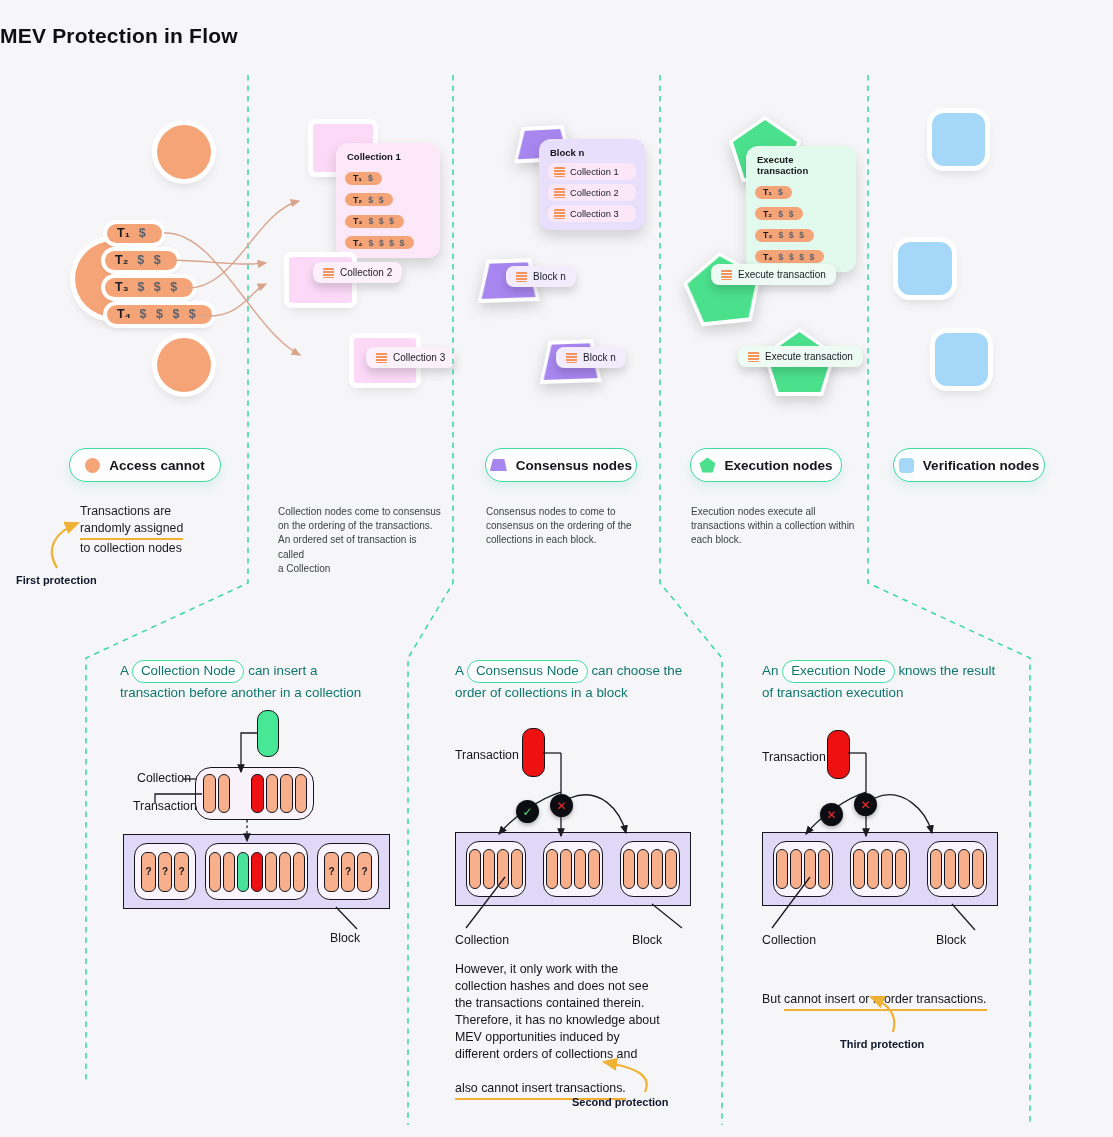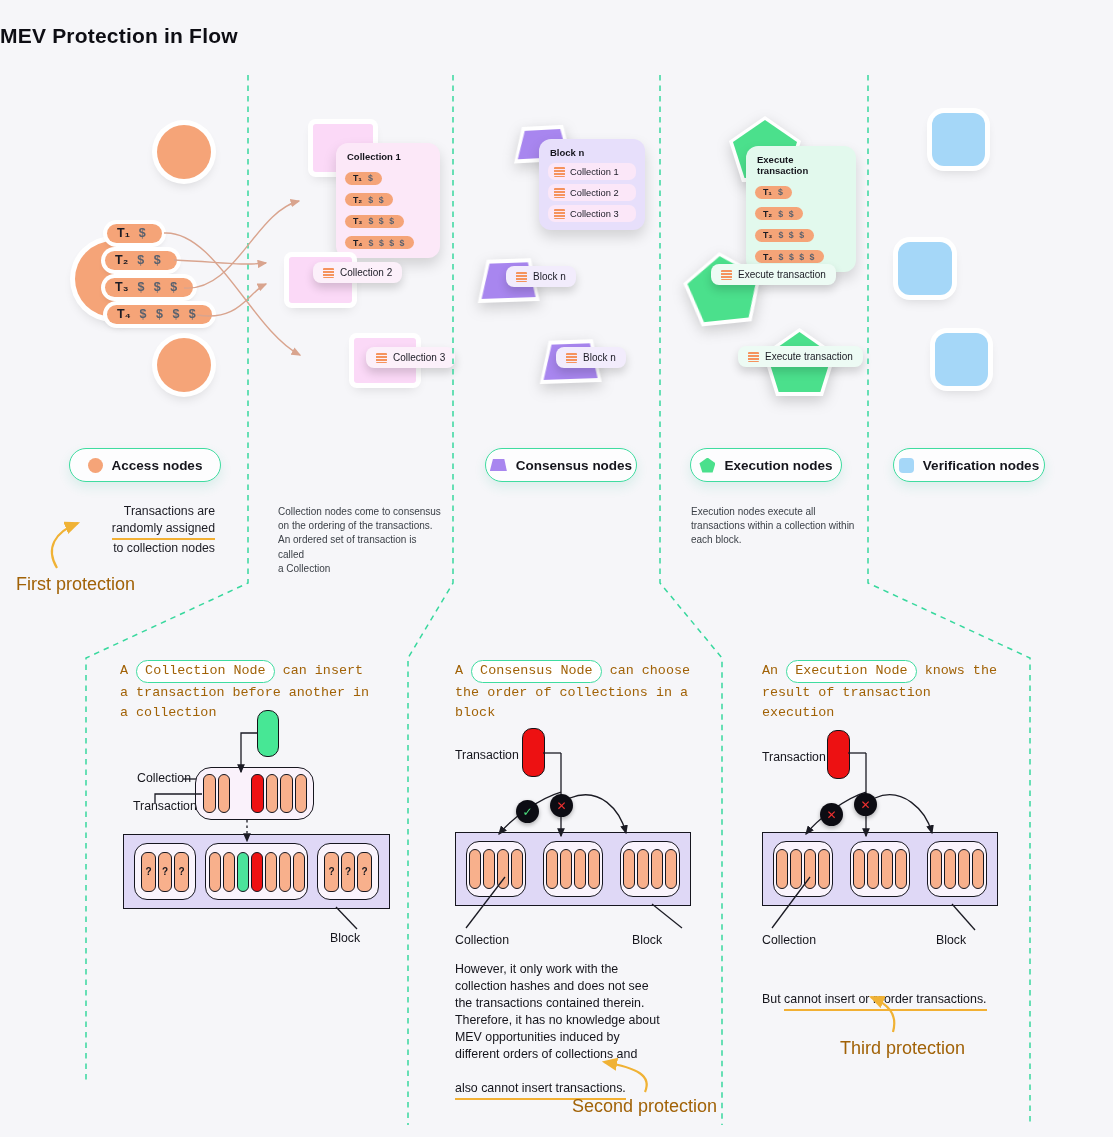--- a/index.html
+++ b/index.html
@@ -41,25 +41,25 @@
   .legendpill{display:flex;align-items:center;justify-content:center;gap:9px;height:32px;width:150px;
               background:#FDFDFE;border:1.6px solid #3FDCA0;border-radius:999px;font-size:13.5px;font-weight:700;
               color:#15151c;box-shadow:0 5px 12px rgba(45,190,150,.14);z-index:2;}
   .sw{flex:none;}
   .sw.circle2{width:15px;height:15px;border-radius:50%;background:#F5A478;}
   .sw.sq{width:15px;height:14px;border-radius:3px;background:#FBD9F7;}
   .sw.trap2{width:17px;height:12px;clip-path:polygon(18% 0,85% 0,100% 100%,0 100%);background:#A886EF;}
   .sw.pent2{width:16px;height:15px;clip-path:polygon(50% 0,100% 38%,82% 100%,18% 100%,0 38%);background:#4BE08C;}
   .sw.bsq{width:15px;height:15px;border-radius:4px;background:#A5D7F8;}
   .desc{font-size:10px;line-height:1.42;color:#3a3f46;white-space:pre-line;z-index:2;}
-  .adesc{font-size:12.3px;line-height:17px;color:#1c1c24;text-align:right;z-index:2;}
+  .adesc{font-size:12.3px;line-height:17px;color:#1c1c24;text-align:left;z-index:2;}
   .uline{display:inline-block;border-bottom:2.2px solid #F2B033;padding-bottom:1px;}
-  .prot{font-size:18px;font-weight:400;color:#a16207;z-index:4;}
+  .prot{font-size:11px;font-weight:700;color:#0f172a;z-index:4;}
   
-  .phead{font-size:13.4px;line-height:20px;color:#a16207;z-index:2;font-family:Liberation Mono, monospace;}
+  .phead{font-size:13.4px;line-height:20px;color:#0f766e;z-index:2;}
   .nodechip{display:inline-block;border:1.4px solid #3FDCA0;border-radius:999px;padding:0 8px 1px;background:#fff;white-space:nowrap;}
   .vpill{border-radius:10px;border:1.4px solid #131318;z-index:2;}
   .vpill.green{background:#47E795;} .vpill.red{background:#ED1112;}
   .collbox{background:#FAF2FB;border:1.4px solid #17171f;border-radius:16px;display:flex;align-items:center;
            padding:0 7px;gap:2px;z-index:2;}
   .blockbox{background:#DFD8F6;border:1.5px solid #16161f;display:flex;align-items:center;justify-content:space-between;
             padding:0 10px;z-index:2;}
   .colgroup{background:#FAF4FC;border:1.4px solid #16161f;border-radius:13px;display:flex;align-items:center;
             justify-content:center;gap:2px;z-index:2;}
   .bpill{width:10px;height:38px;border:1.3px solid #16161f;border-radius:6px;background:#F8B08C;flex:none;}
@@ -272,21 +272,21 @@
     <span class="burger"></span>
     <span>Execute transaction</span>
   </div>
 
   <div class="abs bluesq" style="left:932px;top:113px;width:53px;height:53px;"></div>
   <div class="abs bluesq" style="left:898px;top:242px;width:54px;height:53px;"></div>
   <div class="abs bluesq" style="left:935px;top:333px;width:53px;height:53px;"></div>
 
   <div class="abs legendpill" style="left:69px;top:448px;">
     <span class="sw circle2"></span>
-    <span>Access nodes</span>
+    <span>Access cannot</span>
   </div>
   <div class="abs legendpill" style="left:690px;top:448px;">
     <span class="sw pent2"></span>
     <span>Execution nodes</span>
   </div>
   <div class="abs legendpill" style="left:485px;top:448px;">
     <span class="sw trap2"></span>
     <span>Consensus nodes</span>
   </div>
   <div class="abs legendpill" style="left:893px;top:448px;">
@@ -296,20 +296,23 @@
 
   <div class="abs adesc" style="left:80px;top:503px;width:135px;">
     <div>Transactions are</div>
     <div><span class="uline">randomly assigned</span></div>
     <div>to collection nodes</div>
   </div>
   <div class="abs desc" style="left:278px;top:505px;width:165px;">Collection nodes come to consensus
 on the ordering of the transactions.
 An ordered set of transaction is called
 a Collection</div>
+  <div class="abs desc" style="left:486px;top:505px;width:160px;">Consensus nodes to come to
+consensus on the ordering of the
+collections in each block.</div>
   <div class="abs desc" style="left:691px;top:505px;width:170px;">Execution nodes execute all
 transactions within a collection within
 each block.</div>
   <div class="abs prot" style="left:16px;top:574px;">First protection</div>
 
   <div class="abs phead" style="left:120px;top:660px;width:255px;">
     <span>A</span>
     <span class="nodechip">Collection Node</span><span> can insert a transaction before another in a collection</span>
   </div>
   <div class="abs vpill green" style="left:257px;top:710px;width:20px;height:45px;"></div>

